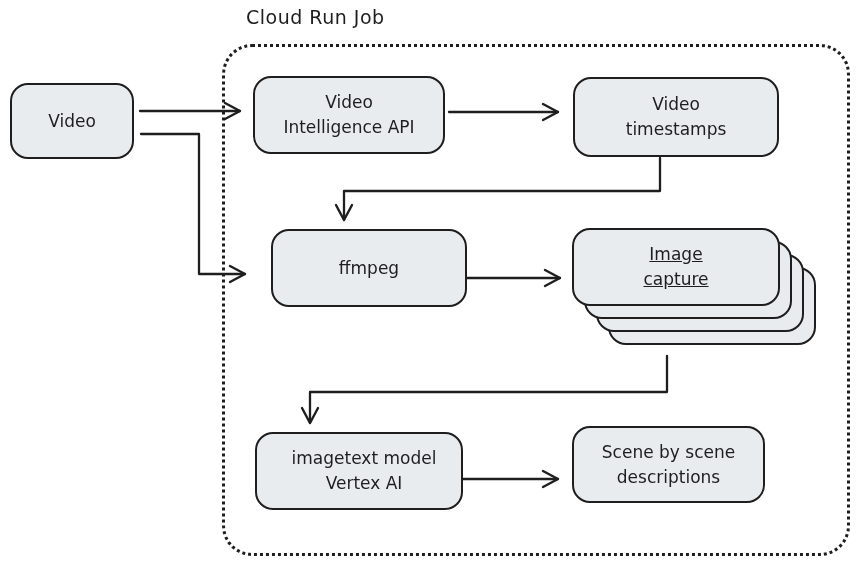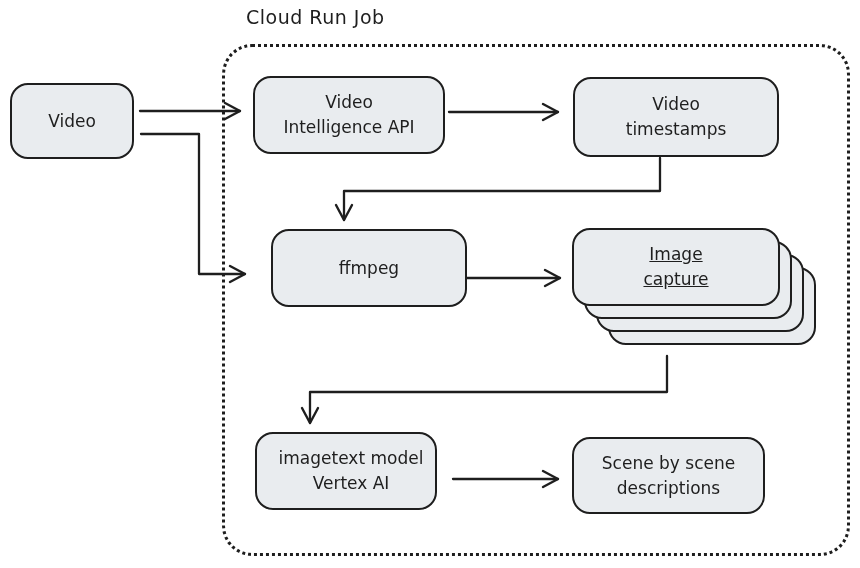--- a/index.html
+++ b/index.html
@@ -65,22 +65,22 @@
     justify-content: center;
     text-align: center;
     font-size: 17px;
     line-height: 1.45;
     white-space: pre-line;
   }
   .node-video        { left: 10px;  top: 83px;  width: 124px; height: 76px; }
   .node-viapi        { left: 253px; top: 76px;  width: 192px; height: 78px; }
   .node-timestamps   { left: 573px; top: 77px;  width: 206px; height: 80px; }
   .node-ffmpeg       { left: 255px; top: 229px; width: 196px; height: 78px; margin-left: 16px; }
-  .node-imagetext    { left: 255px; top: 432px; width: 182px; height: 78px; padding-left: 10px; }
-  .node-descriptions { left: 572px; top: 437px; width: 193px; height: 77px; }
+  .node-imagetext    { left: 255px; top: 432px; width: 208px; height: 78px; padding-left: 10px; }
+  .node-descriptions { left: 572px; top: 426px; width: 193px; height: 77px; }
   .card  { width: 208px; height: 78px; }
   .card0 { left: 572px; top: 228px; z-index: 4; text-decoration: underline; }
   .card1 { left: 584px; top: 241px; z-index: 3; }
   .card2 { left: 596px; top: 254px; z-index: 2; }
   .card3 { left: 608px; top: 267px; z-index: 1; }
 </style>
 </head>
 <body>
 
 <div class="canvas">

